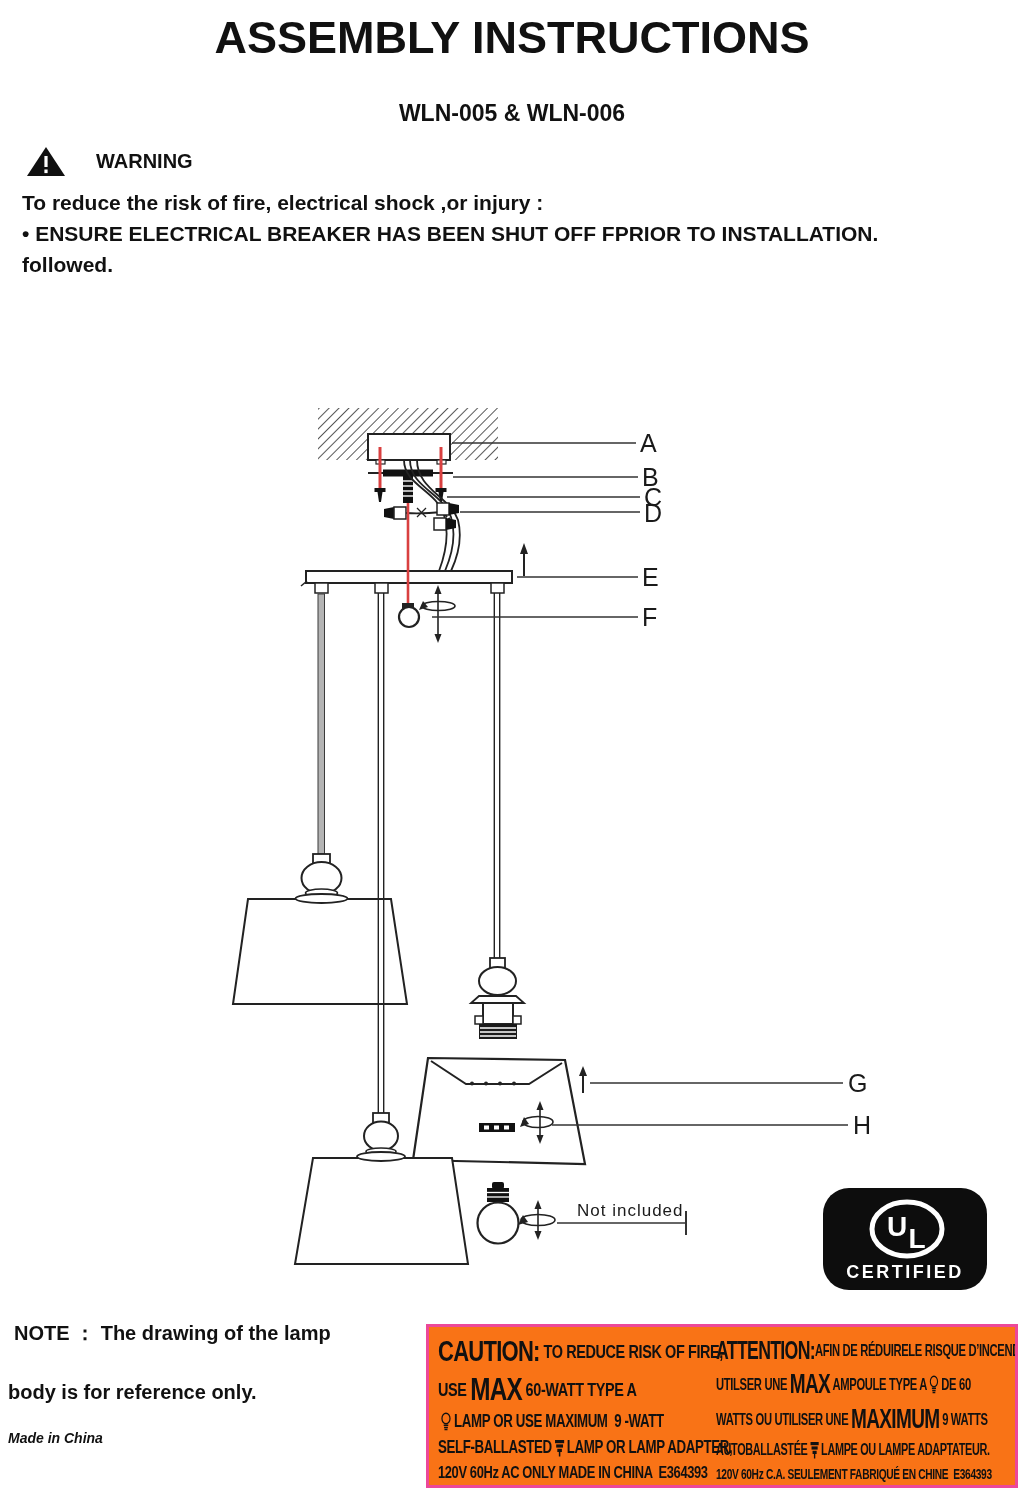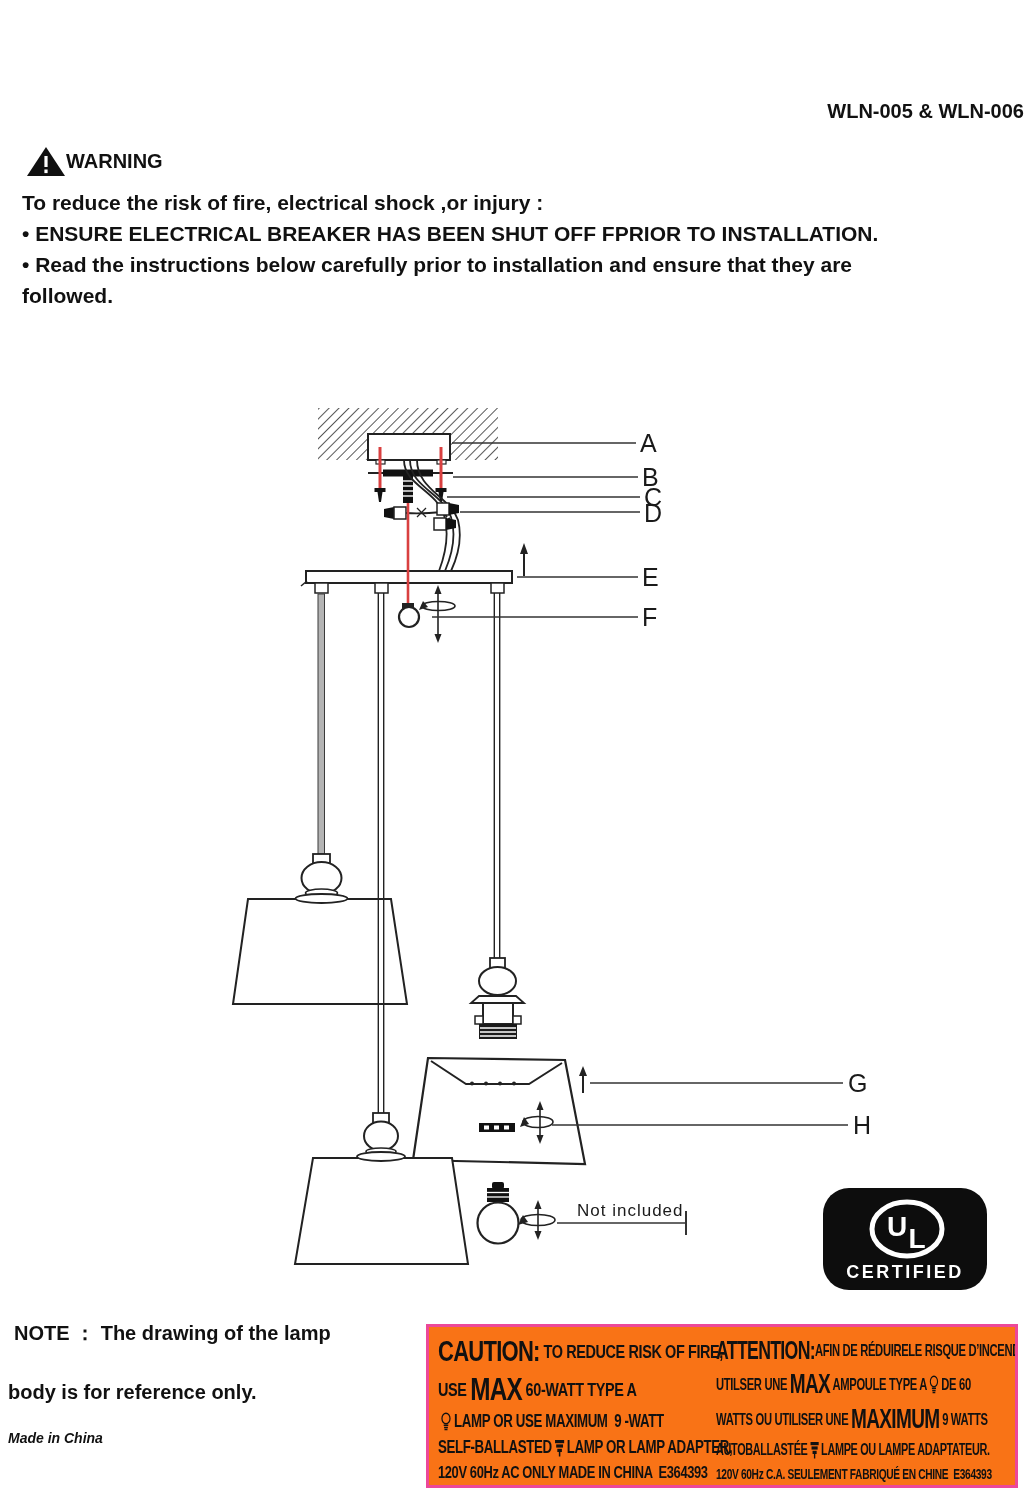--- a/index.html
+++ b/index.html
@@ -1,23 +1,23 @@
 <!DOCTYPE html>
 <html><head>
 <meta charset="utf-8">
 <style>
   html,body{margin:0;padding:0;background:#888;}
   .page{position:relative;width:1024px;height:1489px;background:#fff;
         font-family:"Liberation Sans","DejaVu Sans",sans-serif;color:#111;overflow:hidden;margin:0 auto;}
   .page-title{position:absolute;top:12px;left:0;width:100%;margin:0;text-align:center;
         font-size:45px;font-weight:bold;letter-spacing:0px;}
-  .model{position:absolute;top:100px;left:0;width:100%;text-align:right;
-        font-size:20px;font-weight:bold;}
+  .model{position:absolute;top:100px;left:0;width:100%;text-align:center;
+        font-size:23px;font-weight:bold;}
   .warn-row{position:absolute;left:26px;top:146px;display:flex;align-items:center;}
-  .warn-row .w-label{font-size:20px;font-weight:bold;}
+  .warn-row .w-label{font-size:20px;font-weight:bold;margin-left:30px;}
   .warn-text{position:absolute;left:6px;top:187px;font-size:21px;font-weight:bold;
         line-height:31px;white-space:nowrap;margin-left:16px;}
   .diagram-svg{position:absolute;left:0;top:390px;}
   .note{position:absolute;left:8px;font-size:20px;font-weight:bold;white-space:nowrap;}
   .note1{top:1320px;margin-left:6px;} .note2{top:1381px;} .note3{top:1430px;font-size:14px;font-style:italic;}
   .caution-box{position:absolute;left:426px;top:1324px;width:586px;height:158px;
         border:3px solid #ec4899;background:#f97316;overflow:hidden;}
   .cc{position:absolute;top:0;height:100%;display:flex;flex-direction:column;
         justify-content:space-evenly;padding:3px 0;}
   .cc.en{left:9px;width:364px;transform:scaleX(0.76);transform-origin:0 0;}
@@ -31,35 +31,35 @@
   .fr .big{font-size:26px;font-weight:bold;letter-spacing:-1px;}
   .fr .max{font-size:28px;}
   .crow svg{margin:0 3px;flex:none;}
   .gap{width:5px;flex:none;}
 </style>
 </head>
 <body>
 
 <div class="page">
 
+  <h1 class="page-title">ASSEMBLY INSTRUCTIONS</h1>
   <div class="model">WLN-005 &amp; WLN-006</div>
 
   <div class="warn-row">
     <svg width="40" height="31" viewBox="0 0 40 31">
       <polygon points="20,1 39,30 1,30" fill="#101010"></polygon>
       <rect x="18.4" y="10" width="3.2" height="11" fill="#fff"></rect>
       <rect x="18.4" y="23.5" width="3.2" height="3.6" fill="#fff"></rect>
     </svg>
     <span class="w-label">WARNING</span>
   </div>
 
   <div class="warn-text">
     <div>To reduce the risk of fire, electrical shock ,or injury :</div>
     <div>• ENSURE ELECTRICAL BREAKER HAS BEEN SHUT OFF FPRIOR TO INSTALLATION.</div>
-    <div>• Read the instructions below carefully prior to installation and ensure that they are</div>
     <div>followed.</div>
   </div>
 
   <svg class="diagram-svg" width="1024" height="940" viewBox="0 0 1024 940">
     <defs>
       <pattern id="hatch" width="7" height="7" patternUnits="userSpaceOnUse" patternTransform="rotate(45)">
         <line x1="0" y1="0" x2="0" y2="7" stroke="#3a3a3a" stroke-width="1.7"></line>
       </pattern>
     </defs>
 

